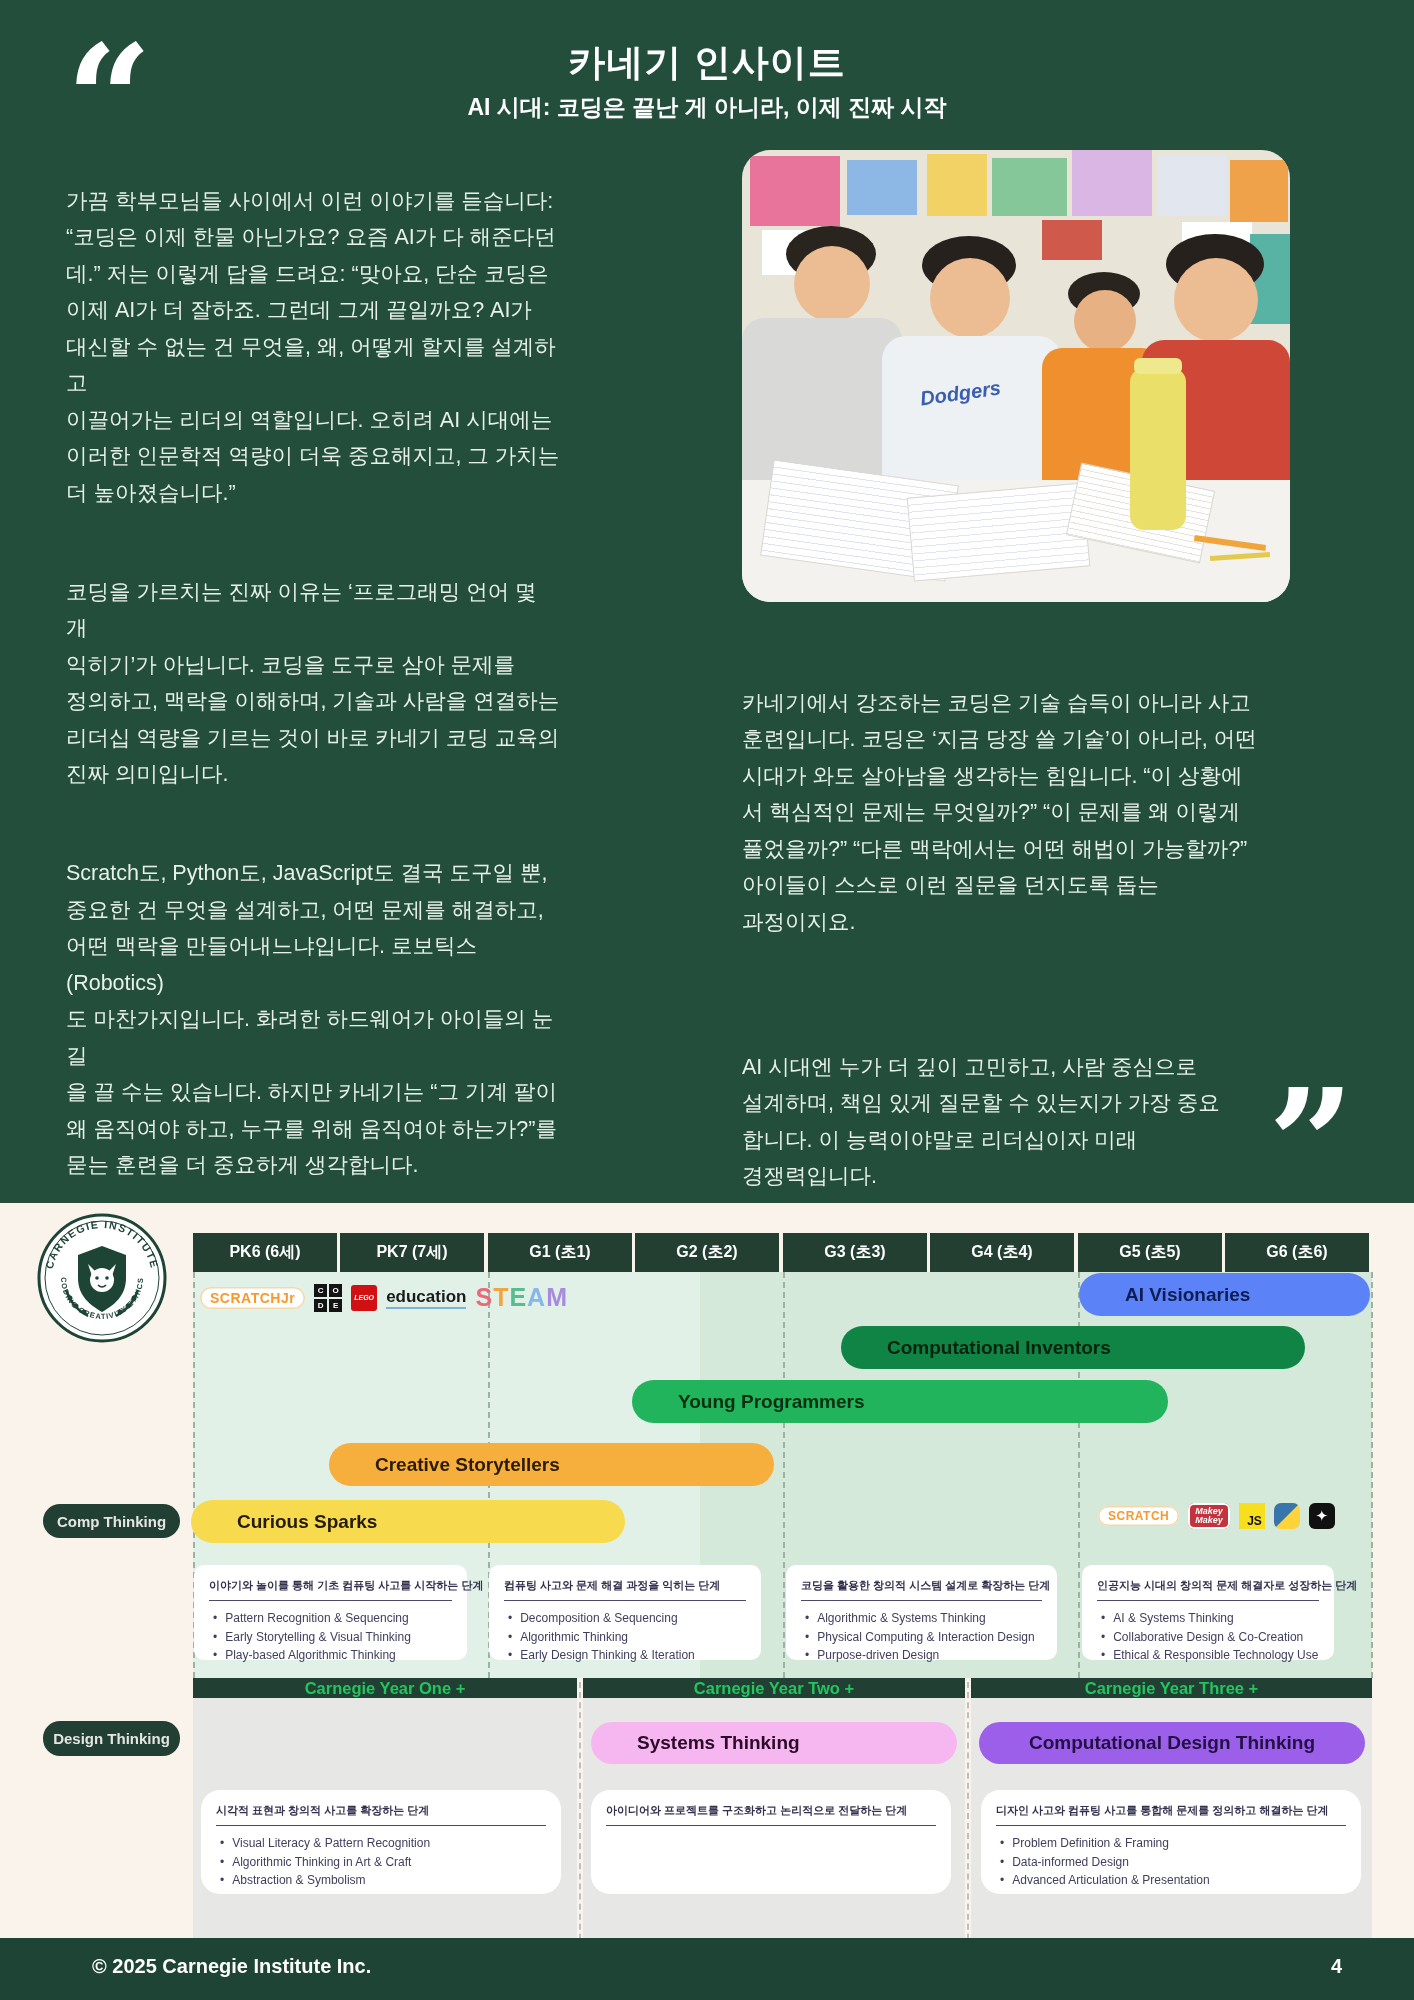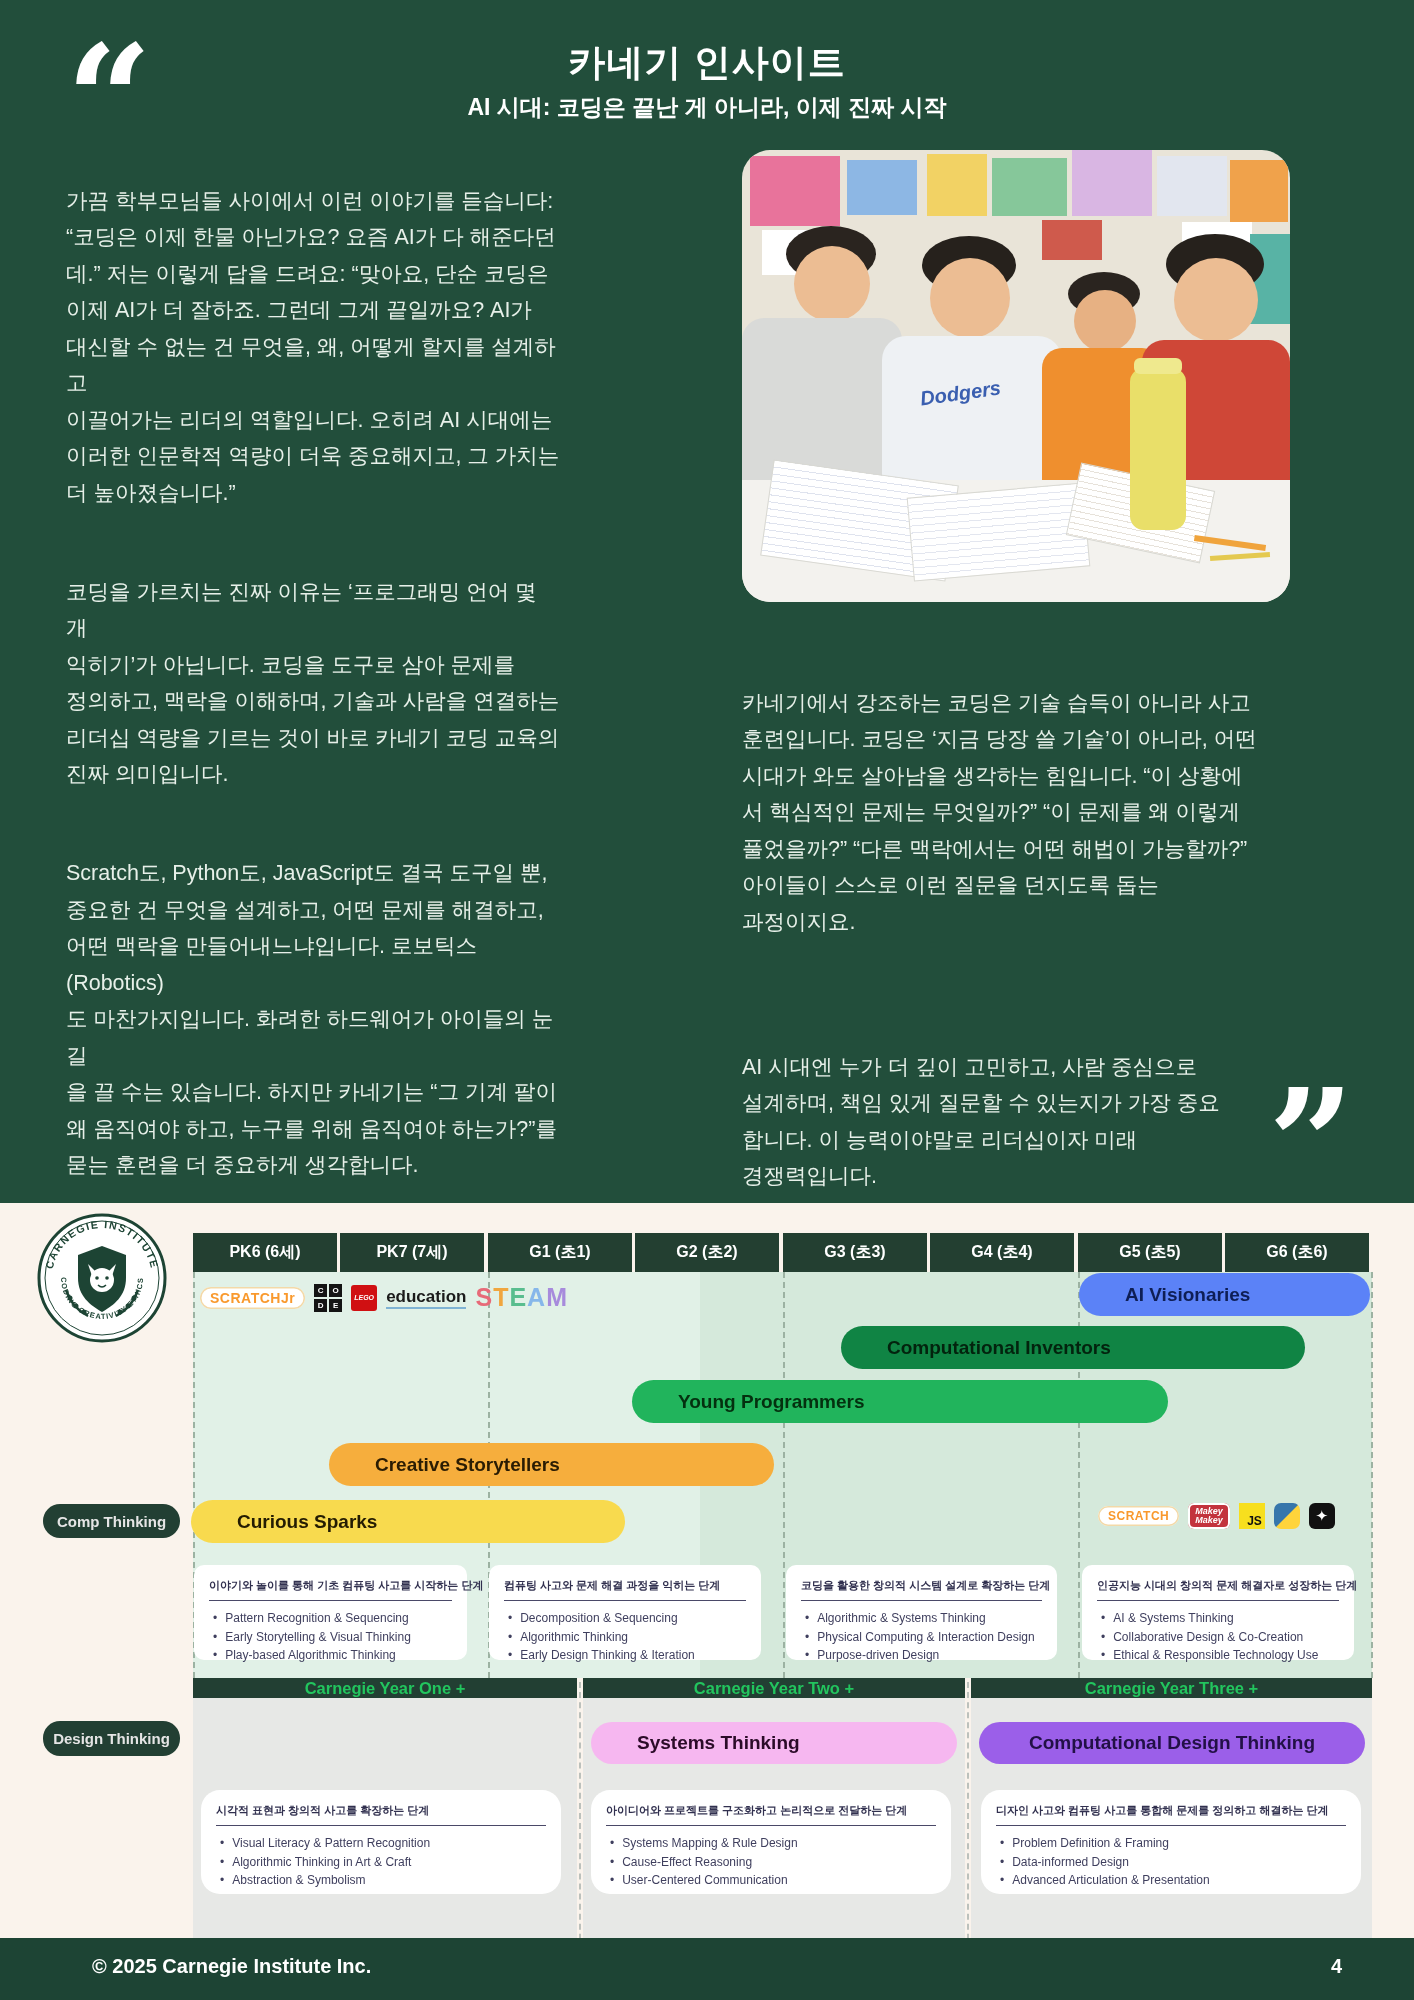--- a/index.html
+++ b/index.html
@@ -250,21 +250,21 @@
     </ul>
   </div>
   <div class="sbox" style="left:786px;top:1565px;width:271px;">
     <div class="t">코딩을 활용한 창의적 시스템 설계로 확장하는 단계</div>
     <ul>
       <li>Algorithmic &amp; Systems Thinking</li>
       <li>Physical Computing &amp; Interaction Design</li>
       <li>Purpose-driven Design</li>
     </ul>
   </div>
-  <div class="sbox" style="left:1082px;top:1565px;width:272px;">
+  <div class="sbox" style="left:1082px;top:1565px;width:252px;">
     <div class="t">인공지능 시대의 창의적 문제 해결자로 성장하는 단계</div>
     <ul>
       <li>AI &amp; Systems Thinking</li>
       <li>Collaborative Design &amp; Co-Creation</li>
       <li>Ethical &amp; Responsible Technology Use</li>
     </ul>
   </div>
 
   <div class="dpanel" style="left:193px;width:384px;"></div>
   <div class="dpanel" style="left:583px;width:382px;"></div>
@@ -283,25 +283,20 @@
   <div class="sbox dbox" style="left:201px;width:360px;">
     <div class="t">시각적 표현과 창의적 사고를 확장하는 단계</div>
     <ul>
       <li>Visual Literacy &amp; Pattern Recognition</li>
       <li>Algorithmic Thinking in Art &amp; Craft</li>
       <li>Abstraction &amp; Symbolism</li>
     </ul>
   </div>
   <div class="sbox dbox" style="left:591px;width:360px;">
     <div class="t">아이디어와 프로젝트를 구조화하고 논리적으로 전달하는 단계</div>
-    <ul>
-      <li>Systems Mapping &amp; Rule Design</li>
-      <li>Cause-Effect Reasoning</li>
-      <li>User-Centered Communication</li>
-    </ul>
   </div>
   <div class="sbox dbox" style="left:981px;width:380px;">
     <div class="t">디자인 사고와 컴퓨팅 사고를 통합해 문제를 정의하고 해결하는 단계</div>
     <ul>
       <li>Problem Definition &amp; Framing</li>
       <li>Data-informed Design</li>
       <li>Advanced Articulation &amp; Presentation</li>
     </ul>
   </div>
 

